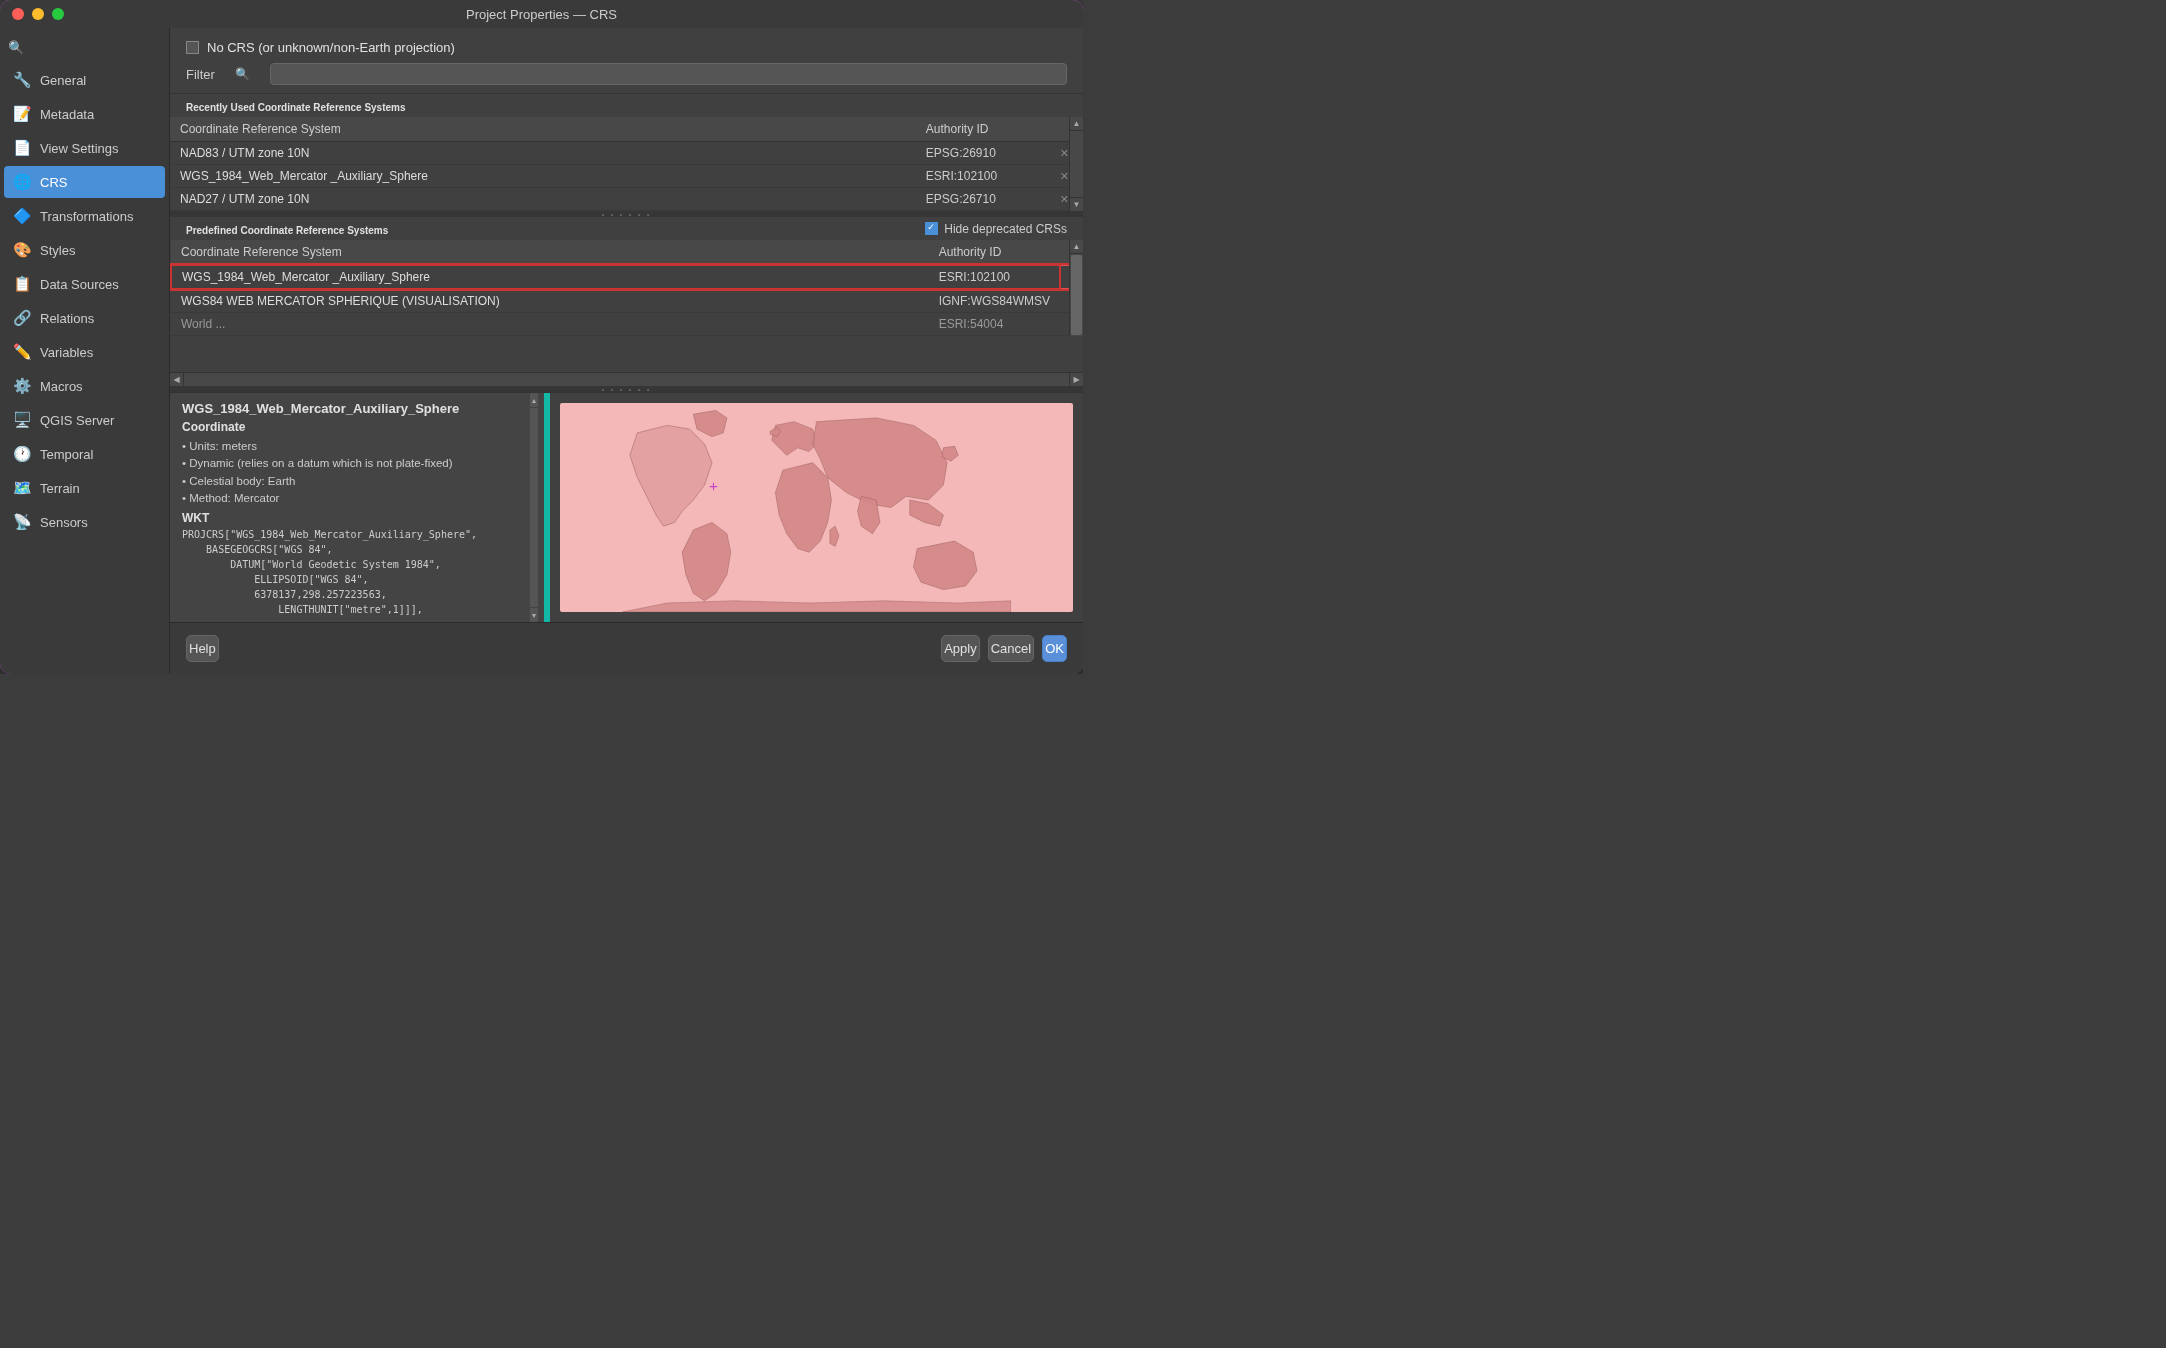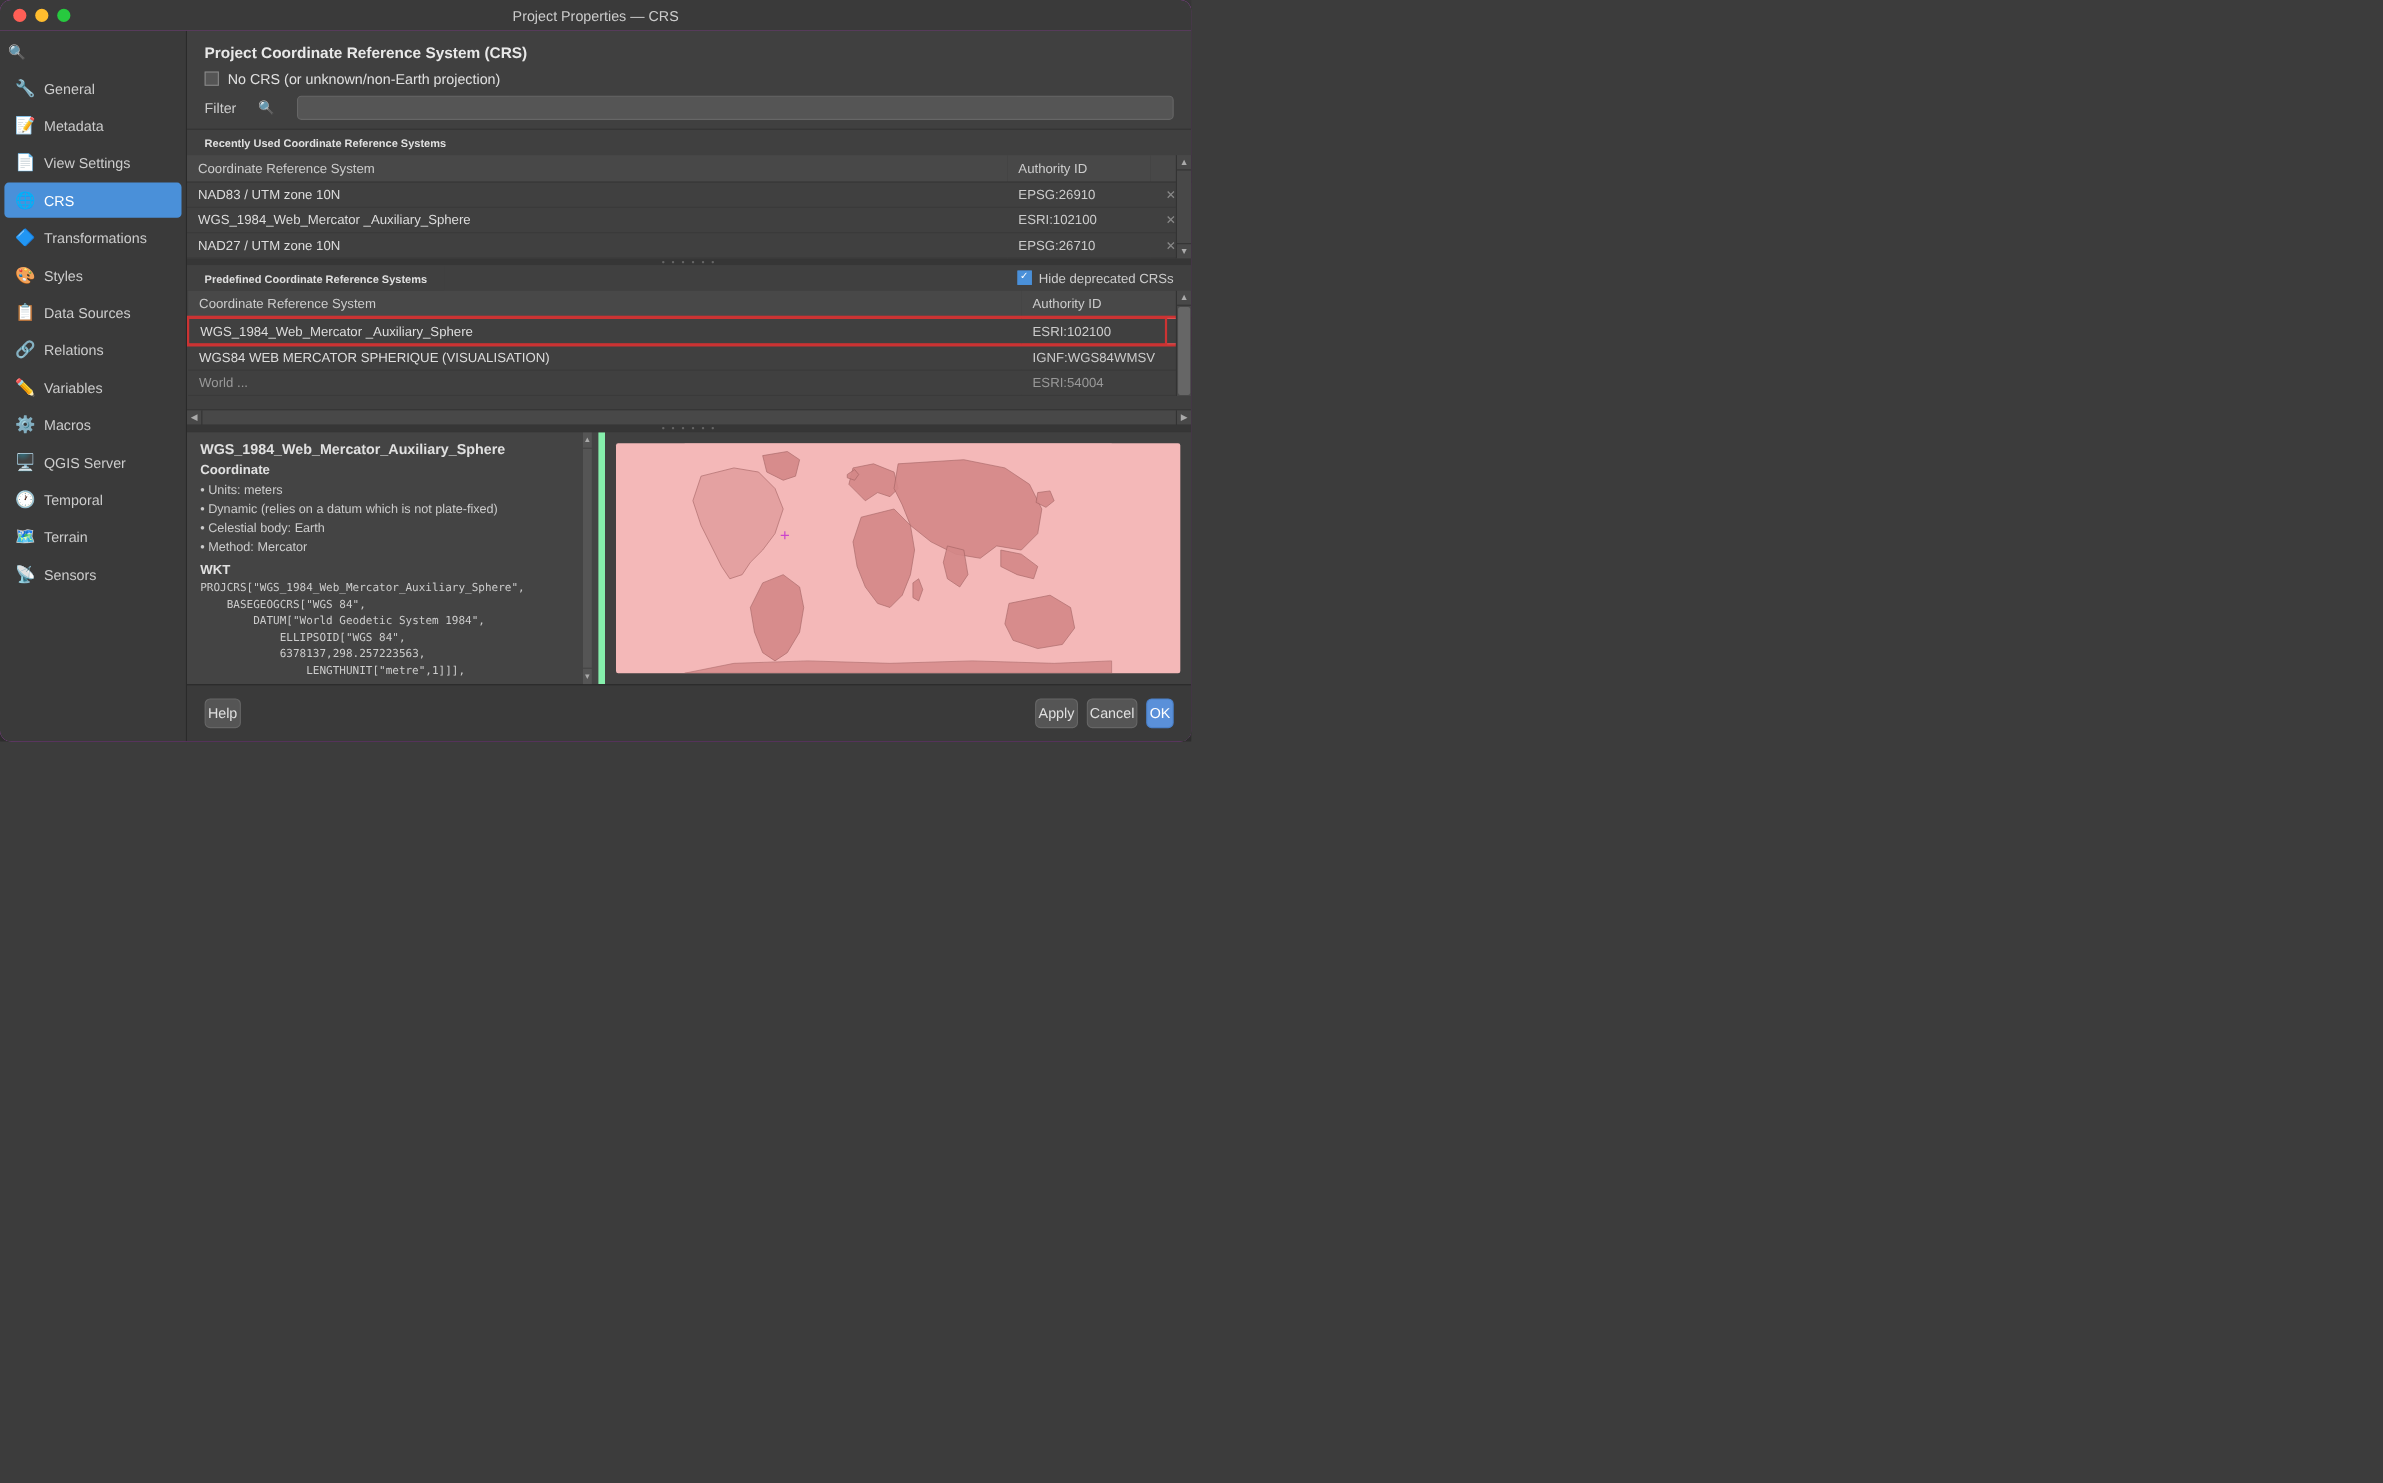--- a/index.html
+++ b/index.html
@@ -234,21 +234,21 @@
     }
 
     
     .wkt-panel {
       width: 380px;
       min-width: 380px;
       background: #444;
       display: flex;
       flex-direction: column;
       overflow: hidden;
-      border-right: 6px solid #86efac;
+      border-right: 6px solid #14b8a6;
       position: relative;
     }
     .wkt-title {
       font-size: 13px;
       font-weight: 700;
       color: #e0e0e0;
       padding: 8px 12px 4px 12px;
     }
     .properties-section { padding: 0 12px; }
     .properties-title { font-size: 12px; font-weight: 700; color: #e0e0e0; margin-bottom: 4px; }
@@ -395,21 +395,20 @@
       </div>
       <div class="sidebar-item">
         <span class="sidebar-icon">📡</span>
         <span>Sensors</span>
       </div>
     </div>
 
     <div class="panel">
 
       <div class="panel-header">
-        <div class="panel-title">Project Coordinate Reference System (CRS)</div>
         <div class="no-crs-row">
           <div class="checkbox-square"></div>
           <span>No CRS (or unknown/non-Earth projection)</span>
         </div>
         <div class="filter-row">
           <span class="filter-label">Filter</span>
           <span style="color:#999;font-size:12px;">🔍</span>
           <input class="filter-input" type="text" style="">
         </div>
       </div>

